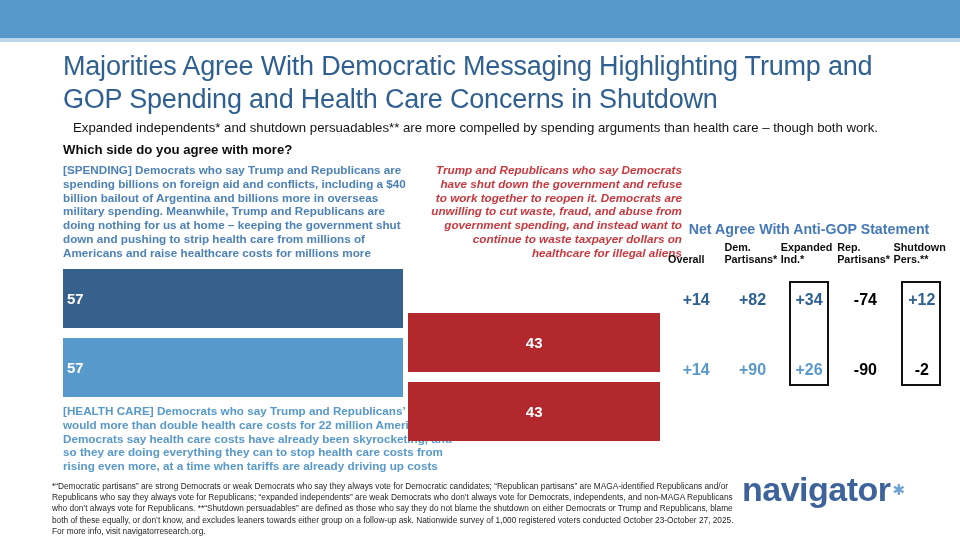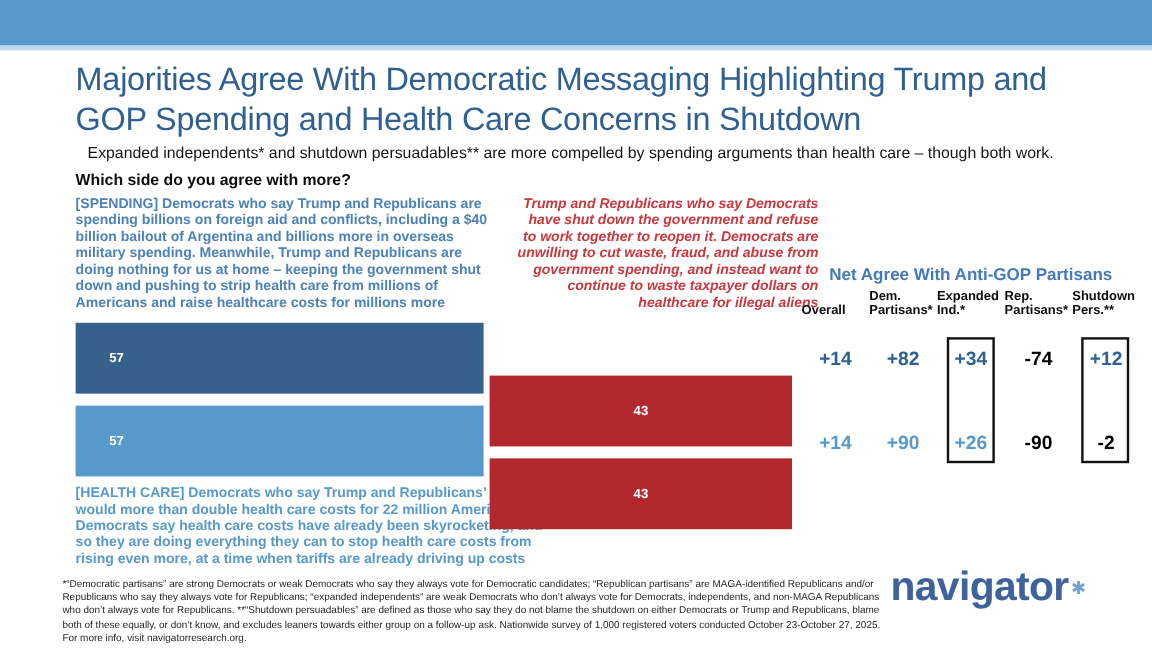--- a/index.html
+++ b/index.html
@@ -18,21 +18,21 @@
   .msg-gop { left:428px; width:254px; color:#c8383e; text-align:right;font-style:italic; }
   .msg-healthcare { position:absolute; left:63px; top:404px; width:398px; font-size:11.7px; font-weight:bold; line-height:1.18; color:#5899cb; }
 
   .bar { position:absolute; left:63px; width:597px; height:59px; display:flex; gap:5px; }
   .bar1 { top:269px; }
   .bar2 { top:338px; }
   .seg { height:100%; display:flex; align-items:center; }
   .seg-dem1 { background:#35618c; }
   .seg-dem2 { background:#5899cb; }
   .seg-gop { background:#b3282c; flex:1; justify-content:center;margin-top:44px; }
-  .seg-label { color:#ffffff; font-weight:bold; font-size:11px; padding:0 28px; }
+  .seg-label { color:#ffffff; font-weight:bold; font-size:15px; padding:0 4px; }
 
   .net-table { position:absolute; left:668px; top:221px; width:282px; }
   .nt-title { text-align:center; font-size:14.2px; font-weight:bold; color:#4579b8; white-space:nowrap; }
   .nt-header { display:flex; margin-top:4px; align-items:flex-end; }
   .nt-col { width:56.4px; text-align:left; font-size:10.8px; font-weight:bold; color:#0d0d0d; line-height:1.15; white-space:nowrap; }
   .nt-values { position:absolute; left:0; width:282px; display:flex; }
   .nt-row1 { top:70px; }
   .nt-row2 { top:140px; }
   .nt-cell { width:56.4px; text-align:center; font-size:16px; font-weight:bold; }
   .v-dark { color:#2e6093; }
@@ -76,21 +76,21 @@
   <div class="bar bar2">
     <div class="seg seg-dem2" style="width: 57%;">
       <span class="seg-label">57</span>
     </div>
     <div class="seg seg-gop">
       <span class="seg-label">43</span>
     </div>
   </div>
 
   <div class="net-table">
-    <div class="nt-title">Net Agree With Anti-GOP Partisans</div>
+    <div class="nt-title">Net Agree With Anti-GOP Statement</div>
     <div class="nt-header">
       <div class="nt-col">
         <div></div>
         <div>Overall</div>
       </div>
       <div class="nt-col">
         <div>Dem.</div>
         <div>Partisans*</div>
       </div>
       <div class="nt-col">

